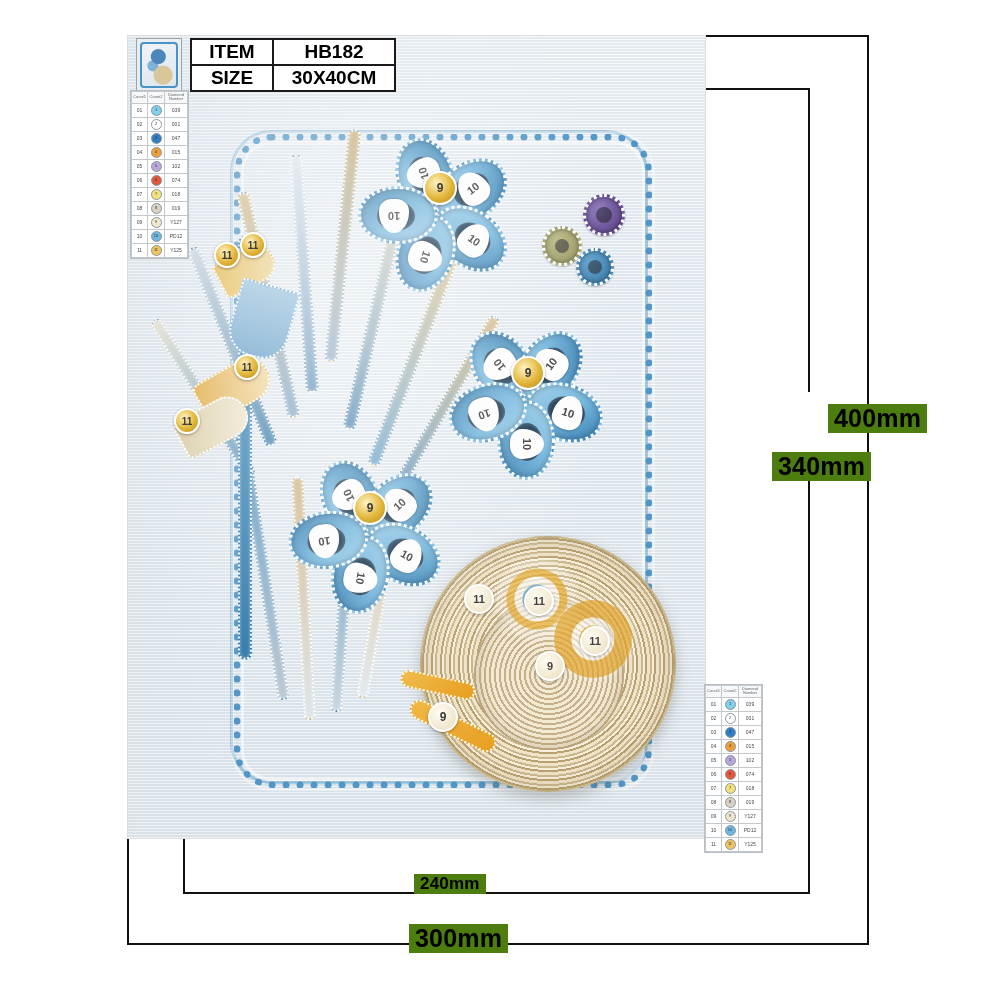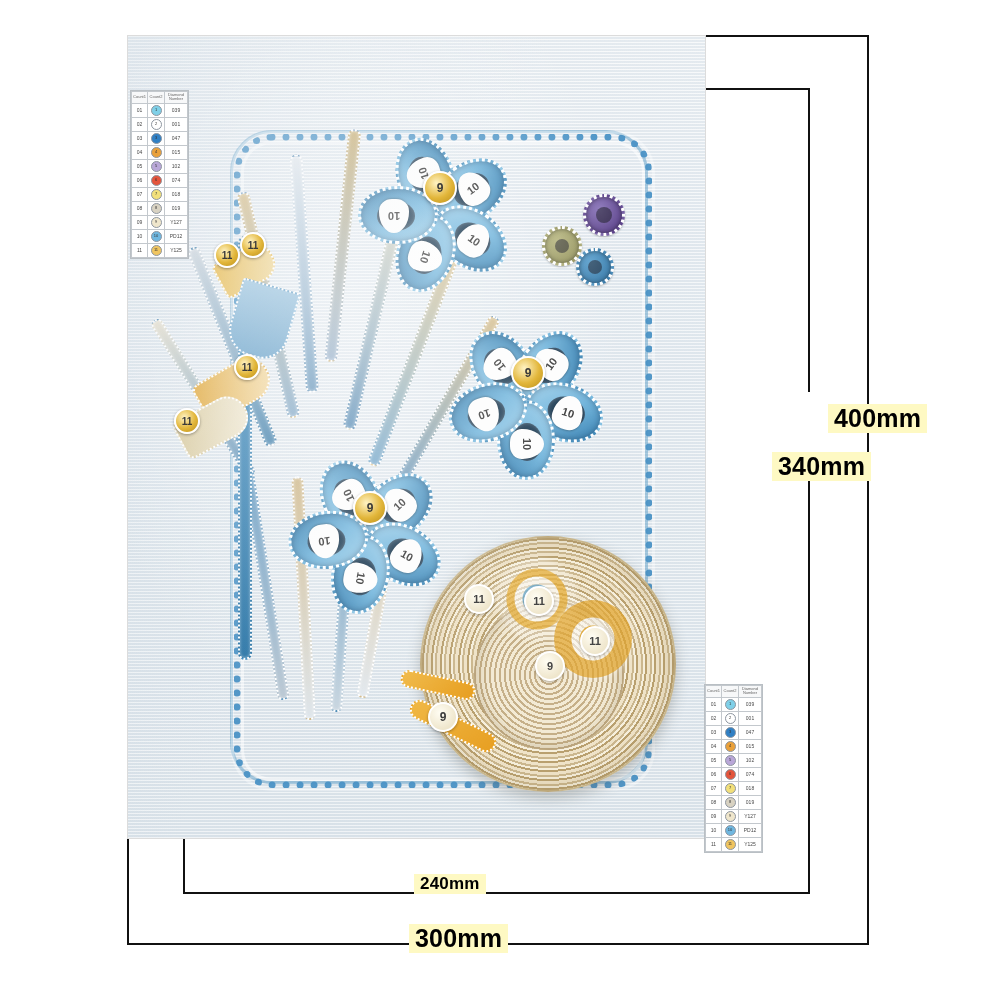--- a/index.html
+++ b/index.html
@@ -12,21 +12,21 @@
 
   
   .dimframe{position:absolute;border:2px solid #111;}
   .dim-outer{left:127px;top:35px;width:738px;height:906px;
              border-top:2px solid #111;border-right:2px solid #111;
              border-bottom:2px solid #111;border-left:2px solid #111;}
   .dim-inner{left:183px;top:88px;width:623px;height:802px;
              border:2px solid #111;}
 
   .dimlabel{position:absolute;font-weight:bold;color:#000;
-            letter-spacing:.2px;background:#fef9c3;padding:0 6px;white-space:nowrap;}
+            letter-spacing:.2px;background:#4d7c0f;padding:0 6px;white-space:nowrap;}
   .dl-400{left:828px;top:404px;font-size:25px;}
   .dl-340{left:772px;top:452px;font-size:25px;}
   .dl-240{left:414px;top:874px;font-size:17px;}
   .dl-300{left:409px;top:924px;font-size:25px;}
 
   
   .gapmask{position:absolute;background:#fff;}
 
   
   .photo{
@@ -381,20 +381,37 @@
       <div class="marker" style="left:113px;top:113px;">9</div>
     </div>
 
     <div class="hatribbon" style="left:278px;top:680px;width:90px;height:16px;transform:rotate(26deg);"></div>
     <div class="hatribbon" style="left:272px;top:640px;width:72px;height:14px;transform:rotate(12deg);"></div>
     <div class="fcenter" style="left:300px;top:666px;width:26px;height:26px;
          background:radial-gradient(circle at 38% 34%,#fffdf3 0%,#efe6cc 70%);">9</div>
 
   </div>
 
+  <div class="headcard">
+    <div class="thumb">
+      <div class="mini"></div>
+    </div>
+    <table class="spec">
+      <tbody>
+          <tr>
+        <td class="lbl">ITEM</td>
+        <td class="val">HB182</td>
+      </tr>
+      <tr>
+        <td class="lbl">SIZE</td>
+        <td class="val">30X40CM</td>
+      </tr>
+    </tbody>
+      </table>
+  </div>
 
   <div class="legend legend-left">
     <table>
         <thead>
           <tr>
       <th class="c1">Count1</th>
       <th class="c2">Count2</th>
       <th class="c3">Diamond Number</th>
     </tr>
         </thead>

